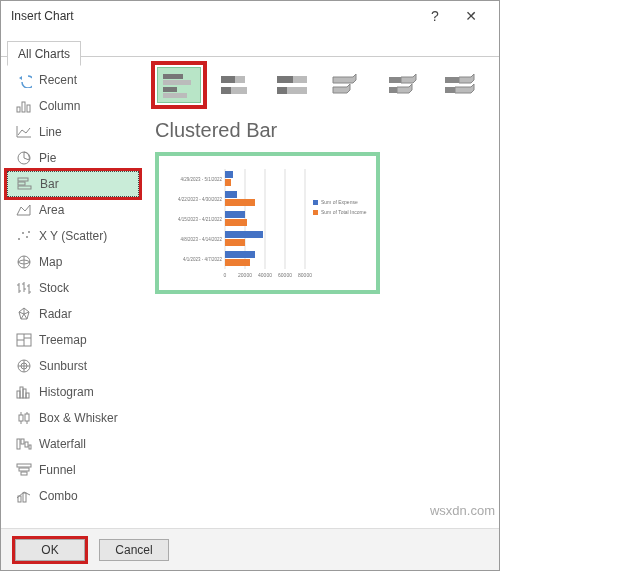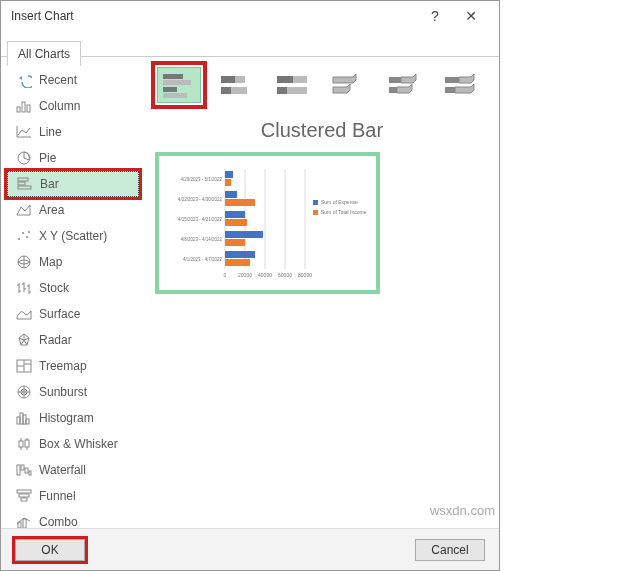--- a/index.html
+++ b/index.html
@@ -3,36 +3,36 @@
 <meta charset="utf-8">
 <style>
   * { box-sizing: border-box; }
   body { margin:0; font-family: "Segoe UI", Arial, sans-serif; font-size: 12px; background:#fff; color:#444; }
   .dialog { width:500px; height:571px; border:1px solid #999; position:relative; background:#fff; }
   .titlebar { height:30px; display:flex; align-items:center; padding:0 10px; border-bottom:1px solid #fff; }
   .titlebar .title { flex:1; font-size:12px; color:#333; }
   .titlebar .help, .titlebar .close { width:36px; text-align:center; font-size:14px; color:#444; }
   .tabs { height:26px; padding-left:6px; border-bottom:1px solid #ccc; }
   .tab { display:inline-block; padding:5px 10px 4px 10px; border:1px solid #ccc; border-bottom:1px solid #fff; position:relative; top:10px; background:#fff; font-size:12px; color:#444; }
-  .body { display:flex; height:464px;text-align:center; }
+  .body { display:flex; height:464px; }
   .sidebar { width:140px; padding:10px 2px 10px 6px; }
   .item { display:flex; align-items:center; height:26px; padding-left:6px; cursor:default; }
   .item .icon { width:22px; display:flex; align-items:center; justify-content:center; }
   .item .label { padding-left:4px; color:#555; }
   .item.selected { background:#c9ecd8; border:1px dotted #444; }
   .redbox-sidebar { box-shadow: 0 0 0 3px #cc1f1f; }
   .main { flex:1; padding:8px 10px 10px 14px; }
   .subtypes { display:flex; gap:12px; align-items:center; margin-bottom:14px; }
   .subtype { width:44px; height:36px; display:flex; align-items:center; justify-content:center; border:1px solid transparent; }
   .subtype.selected { background:#b8e5c7; border:1px solid #7fc79a; }
   .redbox-subtype { box-shadow: 0 0 0 4px #cc1f1f; padding:2px; }
   .charttitle { font-size:20px; color:#666; margin:4px 0 10px 0; }
   .preview { width:225px; border:4px solid #89d4a4; padding:8px 6px 6px 6px; background:#fff; }
   .preview svg { display:block; }
-  .footer { position:absolute; bottom:0; left:0; right:0; height:42px; display:flex; align-items:center; justify-content:space-between; gap:20px; padding:0 14px; background:#f3f3f3; border-top:1px solid #ddd; }
+  .footer { position:absolute; bottom:0; left:0; right:0; height:42px; display:flex; align-items:center; justify-content:flex-start; gap:14px; padding:0 14px; background:#f3f3f3; border-top:1px solid #ddd; }
   .btn { height:22px; min-width:70px; background:#e6e6e6; border:1px solid #aaa; font-size:12px; color:#333; display:flex; align-items:center; justify-content:center; padding:0 8px; }
   .redbox-ok { box-shadow: 0 0 0 3px #cc1f1f; }
   .watermark { position:absolute; right:4px; bottom:52px; font-size:13px; color:#aaa; }
 </style>
 </head>
 <body>
 
 <div class="dialog">
 
   <div class="titlebar">
@@ -123,28 +123,20 @@
           </span>
         <span class="label">Map</span>
       </div>
       <div class="item">
         <span class="icon">
             <svg width="16" height="14">
               <path d="M3 2 L3 12 M3 4 L1 4 M3 10 L5 10 M8 1 L8 11 M8 3 L6 3 M8 8 L10 8 M13 3 L13 13 M13 5 L11 5 M13 11 L15 11" stroke="#888"></path>
             </svg>
           </span>
         <span class="label">Stock</span>
-      </div>
-      <div class="item">
-        <span class="icon">
-            <svg width="16" height="14">
-              <path d="M1 10 Q5 2 8 6 Q11 10 15 4 L15 12 L1 12 Z" fill="none" stroke="#888"></path>
-            </svg>
-          </span>
-        <span class="label">Surface</span>
       </div>
       <div class="item">
         <span class="icon">
             <svg width="16" height="16">
               <path d="M8 2 L13 6 L11 13 L5 13 L3 6 Z M8 8 L8 2 M8 8 L13 6 M8 8 L11 13 M8 8 L5 13 M8 8 L3 6" fill="none" stroke="#888"></path>
             </svg>
           </span>
         <span class="label">Radar</span>
       </div>
       <div class="item">

